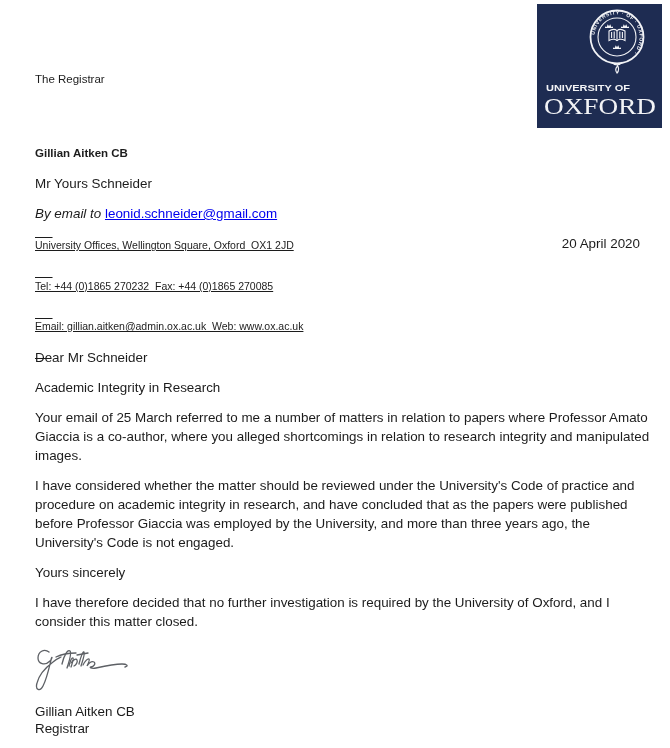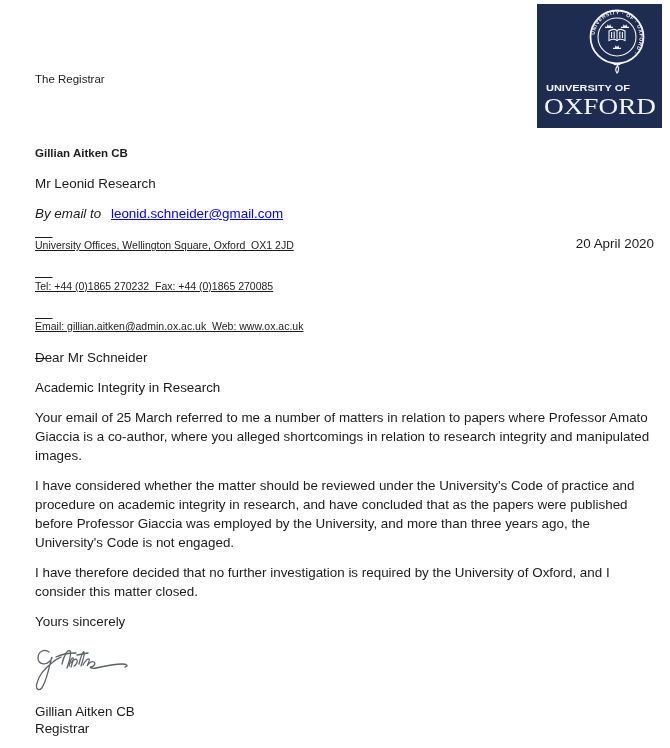--- a/index.html
+++ b/index.html
@@ -72,26 +72,25 @@
   .email-line {
     position: absolute;
     top: 206px;
     left: 35px;
     font-size: 13.4px;
   }
   .email-line .method { font-style: italic; }
   .email-line a {
     color: var(--link_blue, #0000ee);
     text-decoration: underline;
-    margin-left: 6px;
   }
   .date-line {
     position: absolute;
     top: 236px;
-    right: 16px;
+    right: 30px;
     font-size: 13.4px;
   }
   
   .letter-body {
     position: absolute;
     top: 348px;
     left: 35px;
     width: 620px;
     font-size: 13.4px;
     line-height: 19px;
@@ -144,36 +143,36 @@
         <g stroke="var(--logo_text,#f2f3f6)" stroke-width="1.2" fill="none" stroke-linecap="round">
           <path d="M-5,25.5 Q0,30.5 5,25.5"></path>
           <path d="M0.5,28.5 Q3,32.5 0,36 Q-2.6,32.5 0.2,29.5"></path>
         </g>
       </g>
       <text x="9" y="87" class="logo-line1" textLength="84" lengthAdjust="spacingAndGlyphs">UNIVERSITY OF</text>
       <text x="7" y="110" class="logo-line2" textLength="112" lengthAdjust="spacingAndGlyphs">OXFORD</text>
     </svg>
   </div>
 
-  <div class="recipient-name">Mr Leonid Research</div>
+  <div class="recipient-name">Mr Yours Schneider</div>
 
   <div class="email-line">
     <span class="method">By email to</span>
     <a href="#">leonid.schneider@gmail.com</a>
   </div>
 
   <div class="date-line">20 April 2020</div>
 
   <div class="letter-body">
     <p>Dear Mr Schneider</p>
     <p class="subject">Academic Integrity in Research</p>
     <p>Your email of 25 March referred to me a number of matters in relation to papers where Professor Amato Giaccia is a co-author, where you alleged shortcomings in relation to research integrity and manipulated images.</p>
     <p>I have considered whether the matter should be reviewed under the University's Code of practice and procedure on academic integrity in research, and have concluded that as the papers were published before Professor Giaccia was employed by the University, and more than three years ago, the University's Code is not engaged.</p>
+    <p>Yours sincerely</p>
     <p>I have therefore decided that no further investigation is required by the University of Oxford, and I consider this matter closed.</p>
-    <p>Yours sincerely</p>
 
     <svg class="signature-svg" width="100" height="52" viewBox="0 0 100 52">
       <g fill="none" stroke="var(--signature_ink,#5d6065)" stroke-width="1.3" stroke-linecap="round">
         <path d="M14,10 C9,6 3,10 3,16 C3,22 10,24 15,19 C18,16 17,13 16,18 C14,26 12,36 8,44 C5,50 0,48 2,41 C4,33 10,26 18,20 C21,17 24,16 26,15"></path>
         <path d="M27,22 C29,13 33,7 35,9 C37,11 34,20 32,26"></path>
         <path d="M21,15 C27,12 34,11 41,11"></path>
         <path d="M34,24 C35,19 37,15 38,16 C39,17 37,22 36,25"></path>
         <path d="M36,21 C38,18 41,16 42,18 C43,20 41,23 39,24"></path>
         <path d="M44,22 C46,14 48,9 49,10 C50,11 48,18 46,24"></path>
         <path d="M42,13 L53,11"></path>

